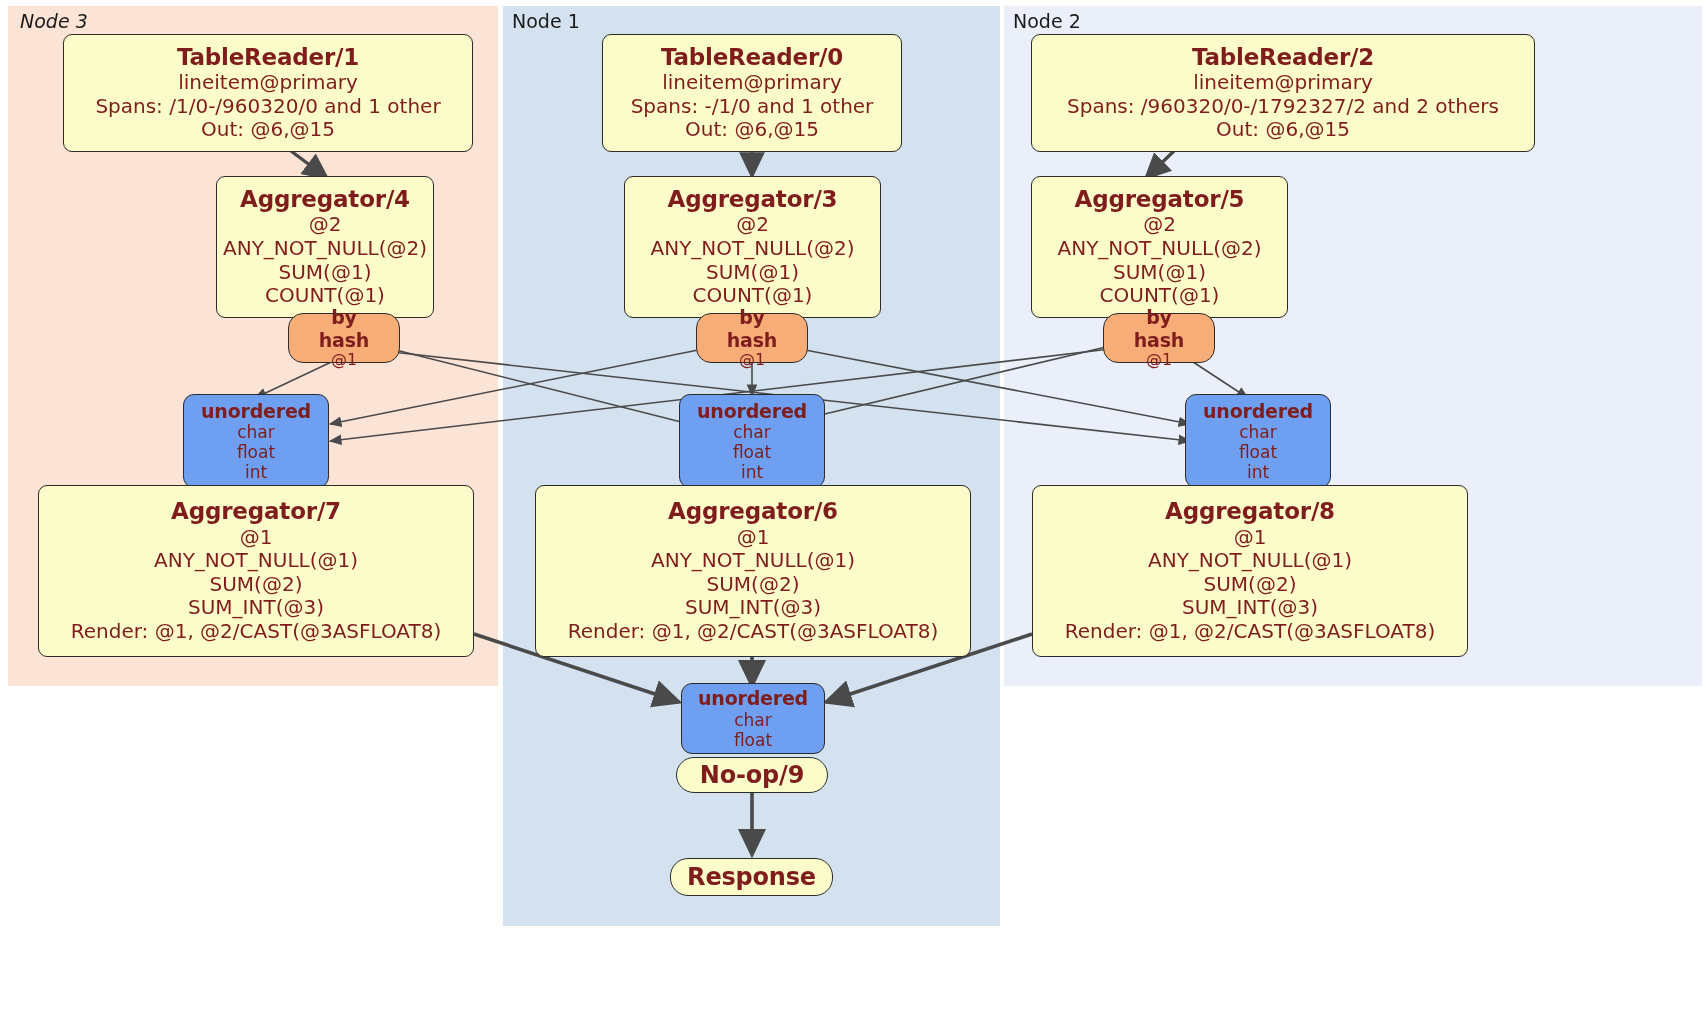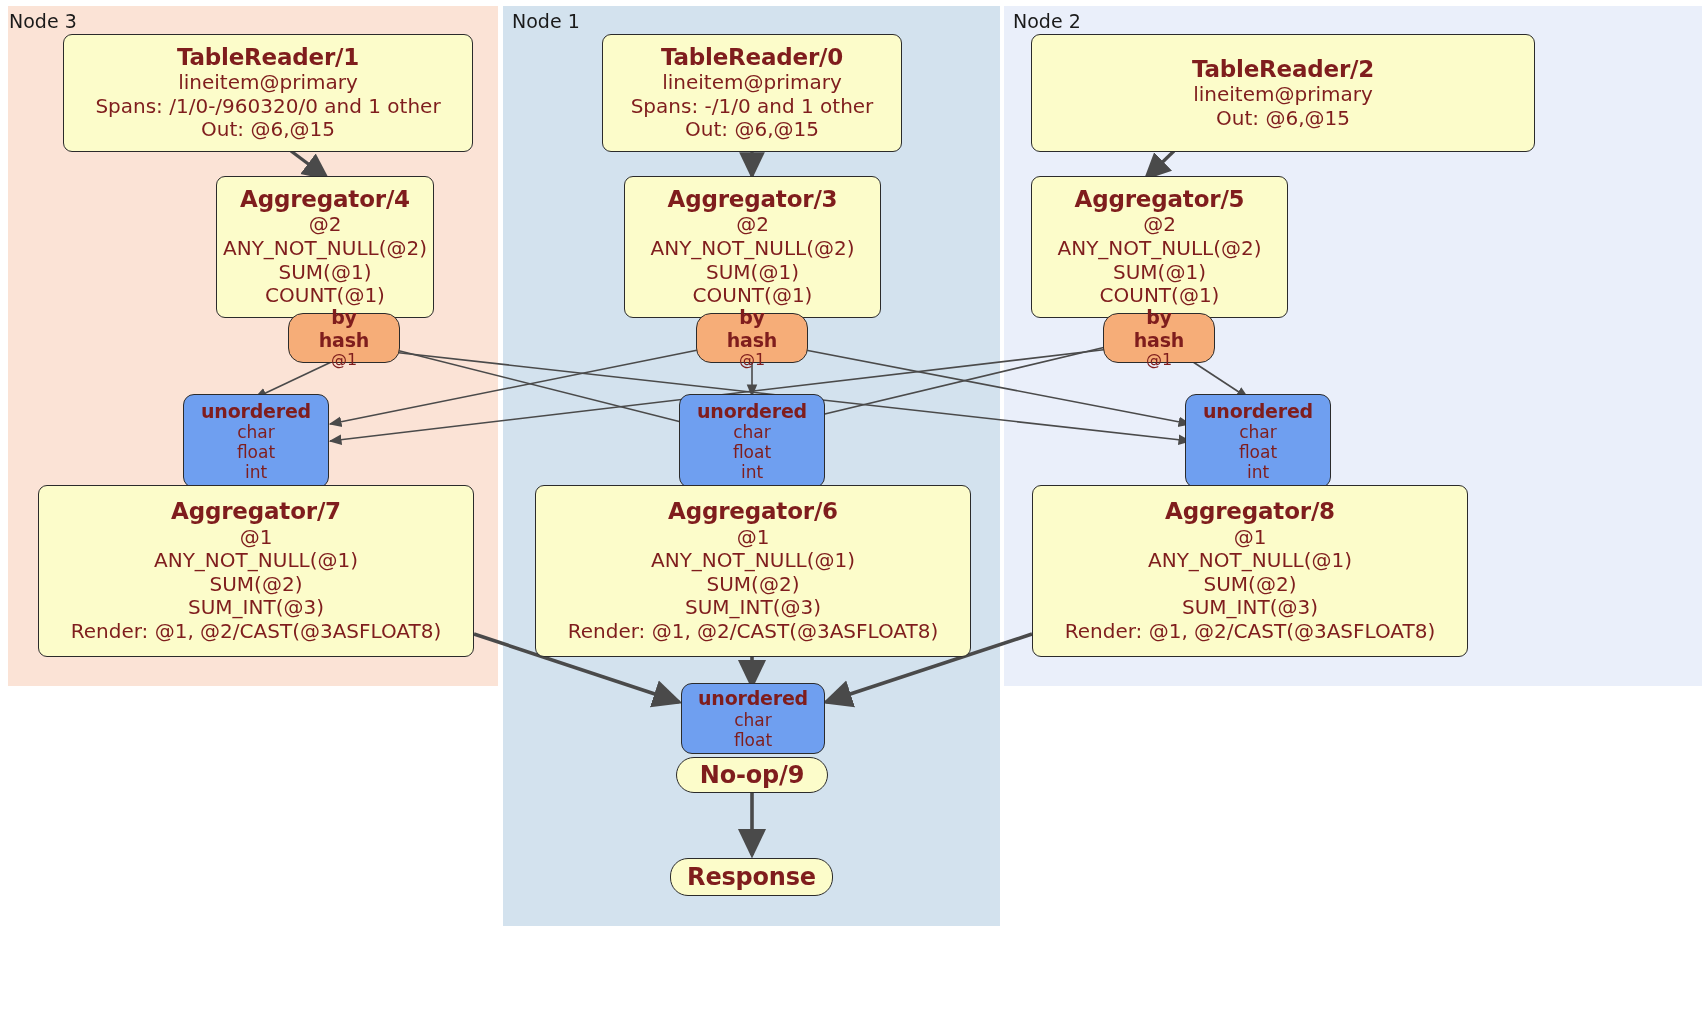--- a/index.html
+++ b/index.html
@@ -94,21 +94,21 @@
 </style>
 </head>
 <body>
 
 <div id="canvas">
 
   <div class="region" style="left:8px; top:6px; width:490px; height:680px; background:#fbe3d6;"></div>
   <div class="region" style="left:503px; top:6px; width:497px; height:920px; background:#d3e2ee;"></div>
   <div class="region" style="left:1004px; top:6px; width:698px; height:680px; background:#eaeffa;"></div>
 
-  <div class="region-label" style="left:9px; top:10px;">Node 3</div>
+  <div class="region-label" style="left:20px; top:10px;font-style:italic;">Node 3</div>
   <div class="region-label" style="left:512px; top:10px;">Node 1</div>
   <div class="region-label" style="left:1013px; top:10px;">Node 2</div>
 
   <svg id="edges" viewBox="0 0 1706 1016" xmlns="http://www.w3.org/2000/svg">
     <defs>
       <marker id="ah" markerWidth="9" markerHeight="9" refX="7.2" refY="4.5" orient="auto" markerUnits="strokeWidth">
         <path d="M0,0.6 L8.2,4.5 L0,8.4 z" fill="#4a4a4a"></path>
       </marker>
       <marker id="ah-thin" markerWidth="9" markerHeight="9" refX="7.2" refY="4.5" orient="auto" markerUnits="strokeWidth">
         <path d="M0,1.2 L8,4.5 L0,7.8 z" fill="#4a4a4a"></path>
@@ -150,20 +150,21 @@
   <div class="box proc" style="left:602px; top:34px; width:300px; height:118px;">
     <div class="title">TableReader/0</div>
     <div class="detail">lineitem@primary</div>
     <div class="detail">Spans: -/1/0 and 1 other</div>
     <div class="detail">Out: @6,@15</div>
   </div>
 
   <div class="box proc" style="left:1031px; top:34px; width:504px; height:118px;">
     <div class="title">TableReader/2</div>
     <div class="detail">lineitem@primary</div>
+    <div class="detail">Spans: /960320/0-/1792327/2 and 2 others</div>
     <div class="detail">Out: @6,@15</div>
   </div>
 
   <div class="box proc" style="left:216px; top:176px; width:218px; height:142px;">
     <div class="title">Aggregator/4</div>
     <div class="detail">@2</div>
     <div class="detail">ANY_NOT_NULL(@2)</div>
     <div class="detail">SUM(@1)</div>
     <div class="detail">COUNT(@1)</div>
   </div>

